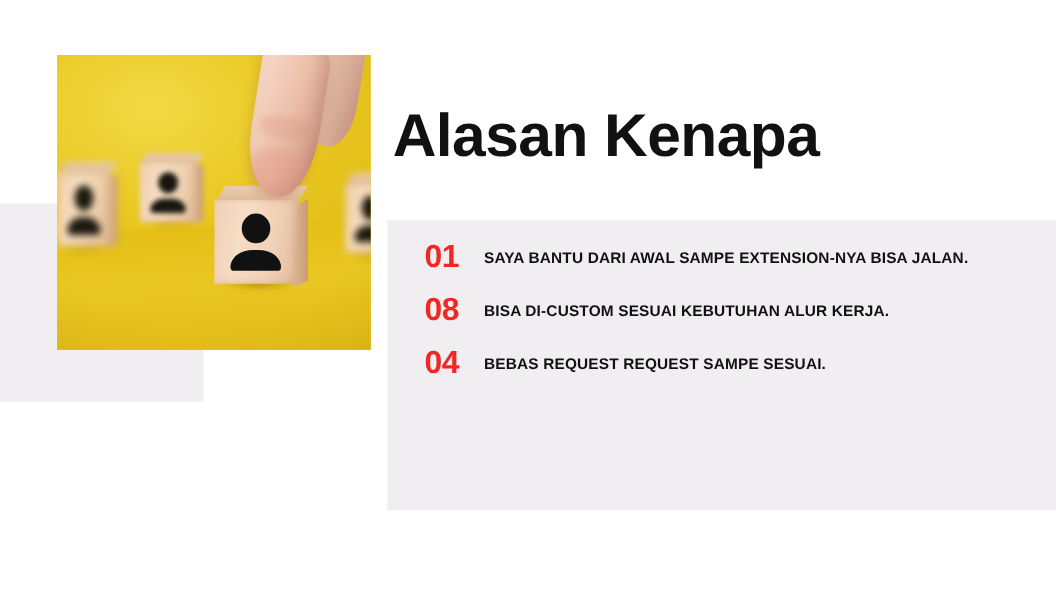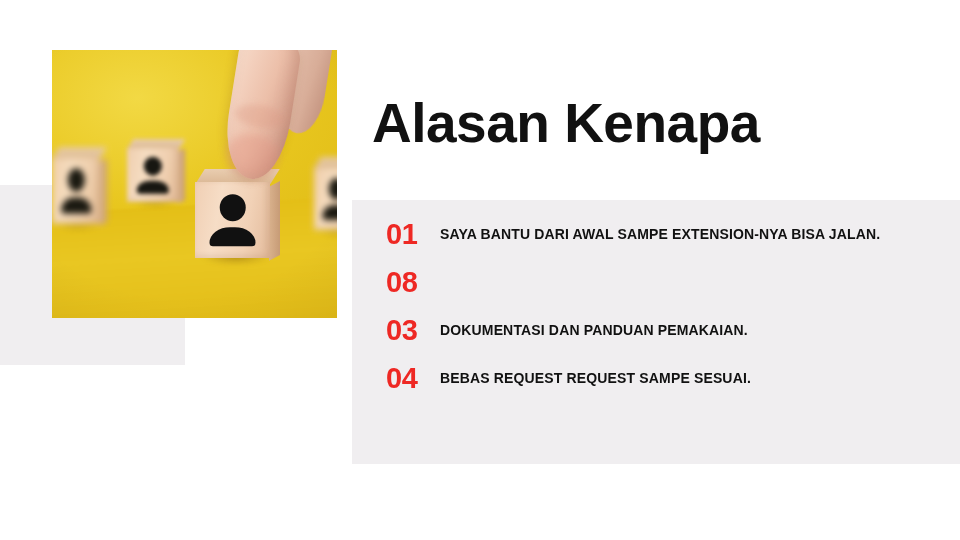--- a/index.html
+++ b/index.html
@@ -192,21 +192,21 @@
     height: 104px;
     border-radius: 40% 44% 50% 50% / 14% 14% 40% 40%;
     background: linear-gradient(100deg, #e7c3b0 0%, #d8ad98 60%, #c1907c 100%);
     z-index: -1;
     filter: blur(0.6px);
   }
 
   
   .title {
     position: absolute;
-    left: 372px;
+    left: 357px;
     top: 52px;
     width: 570px;
     color: #111111;
     font-size: 55px;
     font-weight: bold;
     line-height: 69px;
     letter-spacing: -0.5px;
   }
   .title-line { display: block; white-space: nowrap; }
 
@@ -328,26 +328,23 @@
   <div class="list-panel">
     <div class="list-items">
 
       <div class="list-row">
         <div class="row-num">01</div>
         <div class="row-text">SAYA BANTU DARI AWAL SAMPE EXTENSION-NYA BISA JALAN.</div>
       </div>
 
       <div class="list-row">
         <div class="row-num">08</div>
-      </div>
-
-      <div class="list-row">
-        <div class="row-num">03</div>
-        <div class="row-text">DOKUMENTASI DAN PANDUAN PEMAKAIAN.</div>
-      </div>
+        <div class="row-text">BISA DI-CUSTOM SESUAI KEBUTUHAN ALUR KERJA.</div>
+      </div>
+
 
       <div class="list-row">
         <div class="row-num">04</div>
         <div class="row-text">BEBAS REQUEST REQUEST SAMPE SESUAI.</div>
       </div>
 
     </div>
   </div>
 
 </div>

